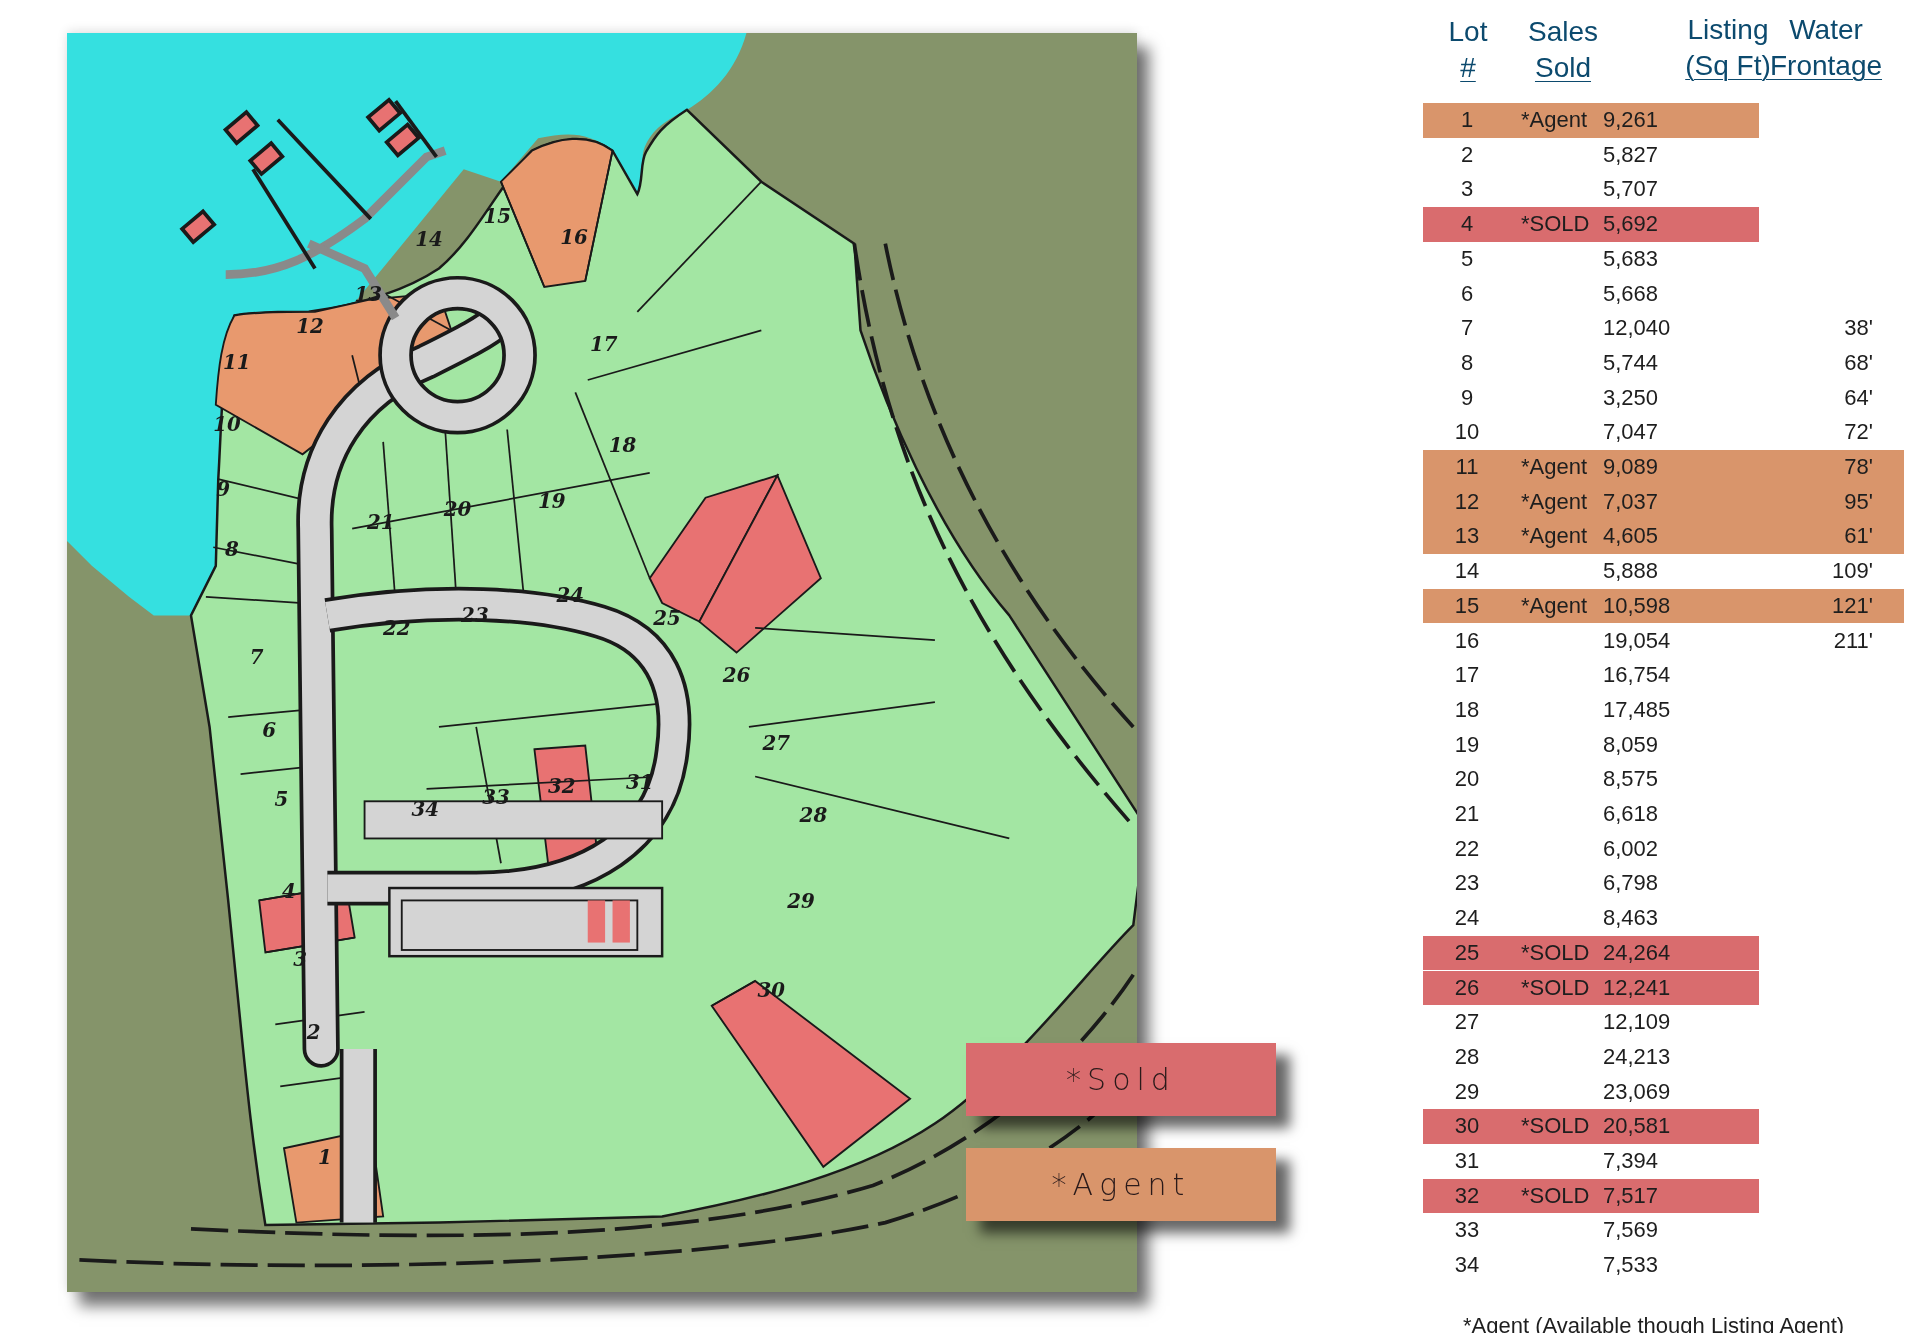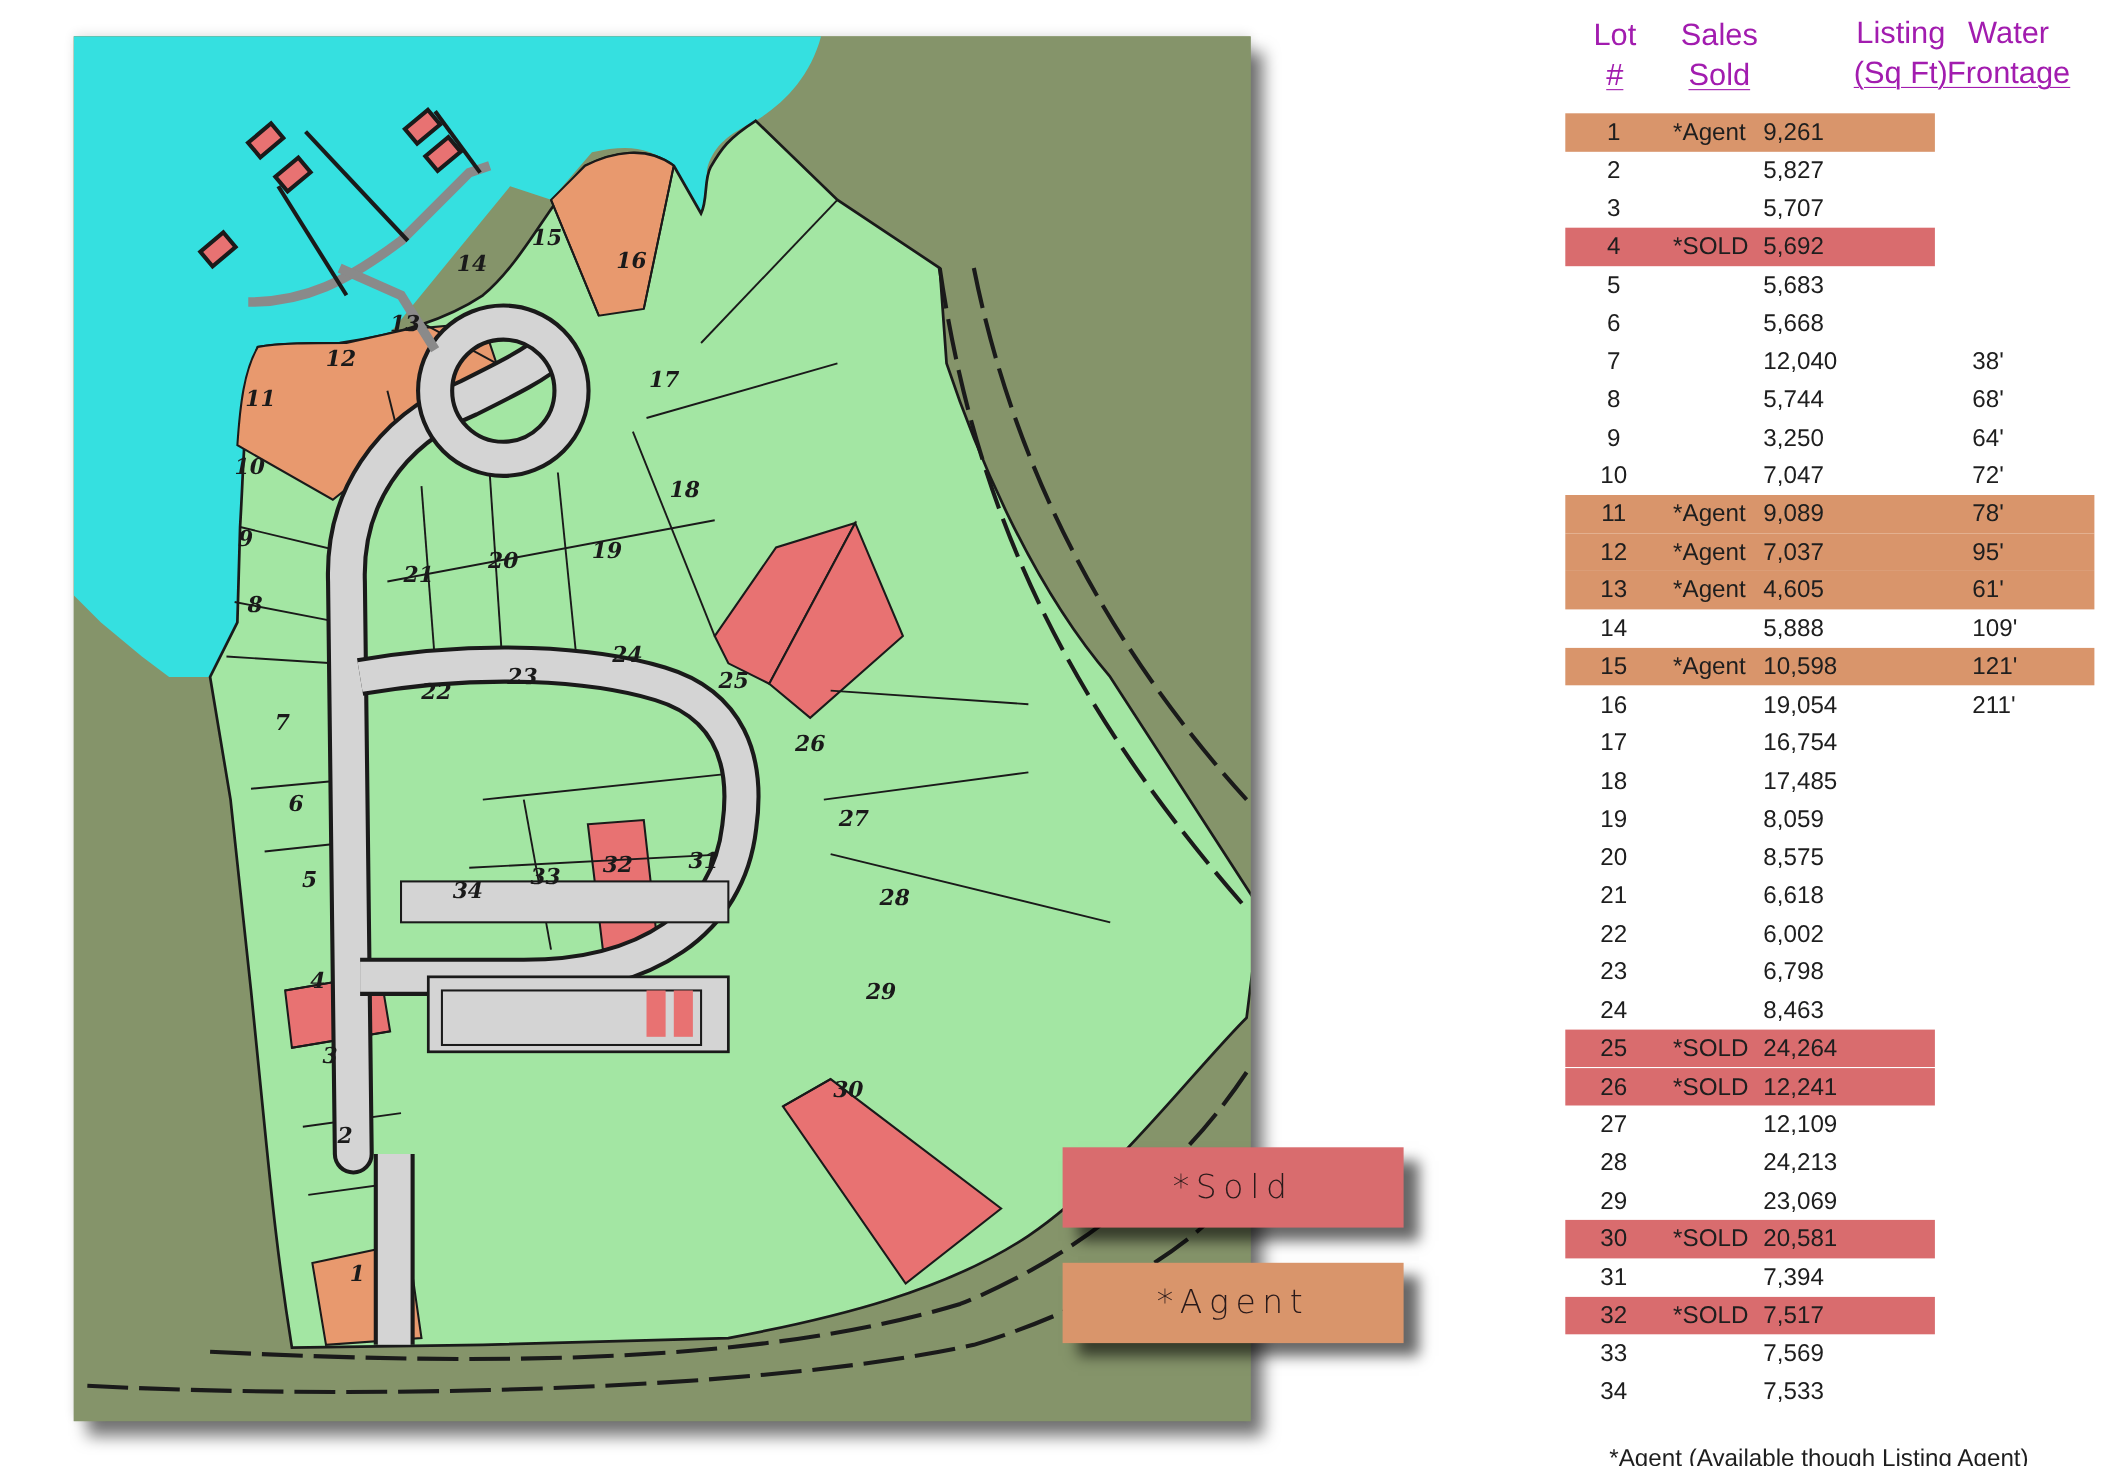--- a/index.html
+++ b/index.html
@@ -24,36 +24,36 @@
     display:flex; align-items:center; justify-content:center;
     font-family:"DejaVu Sans", sans-serif; font-size:30px; letter-spacing:6px;
     color:#2a1a1a; font-weight:300;
   }
   #legend-sold { top:1043px; background:#d96c6e; }
   #legend-agent { top:1148px; background:#d9956b; }
 
   #lot-table { position:absolute; left:1423px; top:0; width:497px; height:1333px; }
   .th {
     position:absolute; font-family:"Liberation Sans", sans-serif; font-size:28px;
-    color:#a21caf; text-align:center; line-height:36px; font-weight:300;
+    color:#0c4a6e; text-align:center; line-height:36px; font-weight:300;
   }
   .th .u { text-decoration:underline; text-underline-offset:4px; text-decoration-thickness:1px; }
   .row {
     position:absolute; left:0; height:34.7px; width:481px;
     font-family:"Liberation Sans", sans-serif; font-size:22px; color:#1e1e1e;
   }
   .row .hl { position:absolute; left:0; top:0; height:34.7px; }
   .row.sold .hl { background:#d96c6e; width:336px; }
   .row.agent .hl { background:#d9956b; width:336px; }
   .row.agent.long .hl { width:481px; }
   .row span.c { position:absolute; top:5px; line-height:24px; }
   .c-lot { left:0; width:88px; text-align:center; }
   .c-price { left:98px; width:120px; text-align:left; }
   .c-acre { left:180px; width:150px; text-align:left; }
-  .c-water { left:370px; width:80px; text-align:left; }
+  .c-water { left:370px; width:80px; text-align:right; }
   #footnote {
     position:absolute; left:1463px; top:1313px; font-family:"Liberation Sans", sans-serif;
     font-size:22px; color:#1e1e1e; white-space:nowrap;
   }
 </style>
 </head>
 <body>
 
 <div id="map-panel">
   <svg width="1070" height="1259" viewBox="0 0 863 1016" preserveAspectRatio="none">

